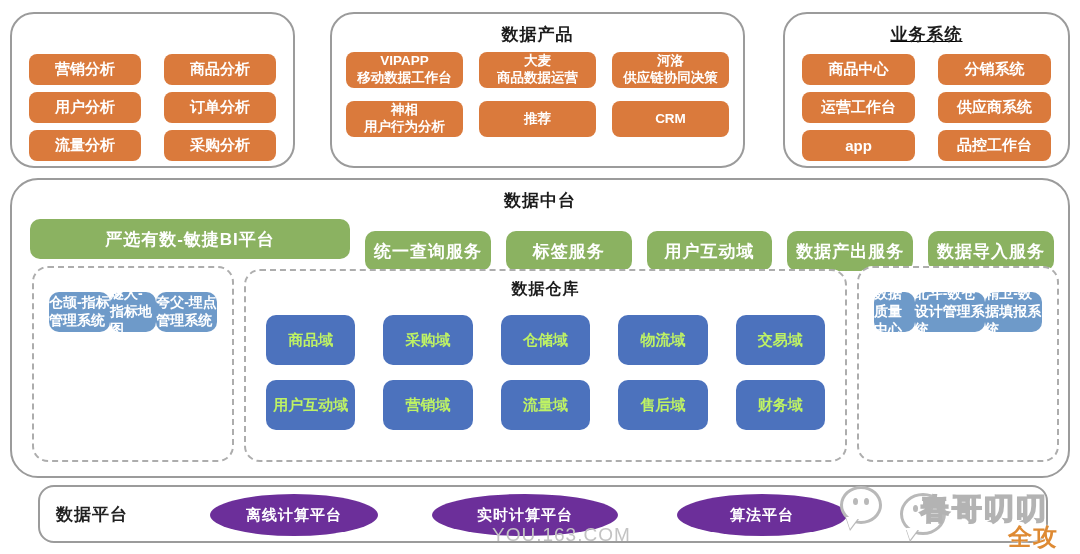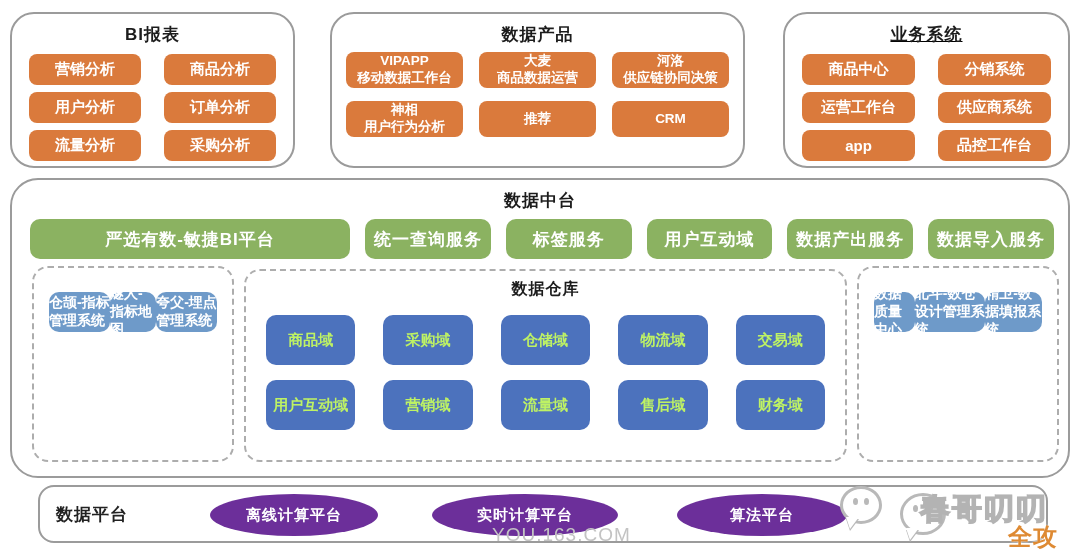--- a/index.html
+++ b/index.html
@@ -38,21 +38,21 @@
   .grid2 .btn{height:31px;font-size:15px;}
   .grid3{position:absolute;left:14px;right:14px;top:38px;display:grid;grid-template-columns:repeat(3,1fr);gap:13px 16px;}
   .grid3 .btn{height:36px;font-size:13.5px;line-height:1.25;flex-direction:column;}
 
   #services{position:absolute;left:18px;top:39px;width:1024px;display:flex;gap:15px;}
   .svc{
     height:40px;border-radius:10px;background:var(--green);color:#fff;font-weight:700;font-size:17px;
     display:flex;align-items:center;justify-content:center;letter-spacing:1px;
   }
   .svc-wide{width:320px;}
-  .svc-f{flex:1;}
+  .svc-f{flex:1;margin-top:12px;}
 
   .dashed{position:absolute;border:2px dashed var(--dash);border-radius:16px;background:#fff;}
   #grp-left{left:20px;top:86px;width:202px;height:196px;}
   #grp-wh{left:232px;top:89px;width:603px;height:193px;}
   #grp-right{left:845px;top:86px;width:202px;height:196px;}
 
   .tools{display:flex;flex-direction:row;justify-content:space-between;height:100%;padding:24px 15px 22px;}
   .tool{
     height:40px;border-radius:10px;background:var(--blue-light);color:#fff;font-weight:700;font-size:14px;
     display:flex;align-items:center;justify-content:center;
@@ -96,21 +96,20 @@
   }
   #bub1{left:840px;top:486px;width:42px;height:38px;}
   #bub2{left:900px;top:493px;width:46px;height:42px;}
 </style>
 </head>
 <body>
 
 <div>
 
   <section class="panel" id="panel-bi">
-    <h2>BI报表</h2>
     <div class="grid2">
       <div class="btn">营销分析</div>
       <div class="btn">商品分析</div>
       <div class="btn">用户分析</div>
       <div class="btn">订单分析</div>
       <div class="btn">流量分析</div>
       <div class="btn">采购分析</div>
     </div>
   </section>
 

